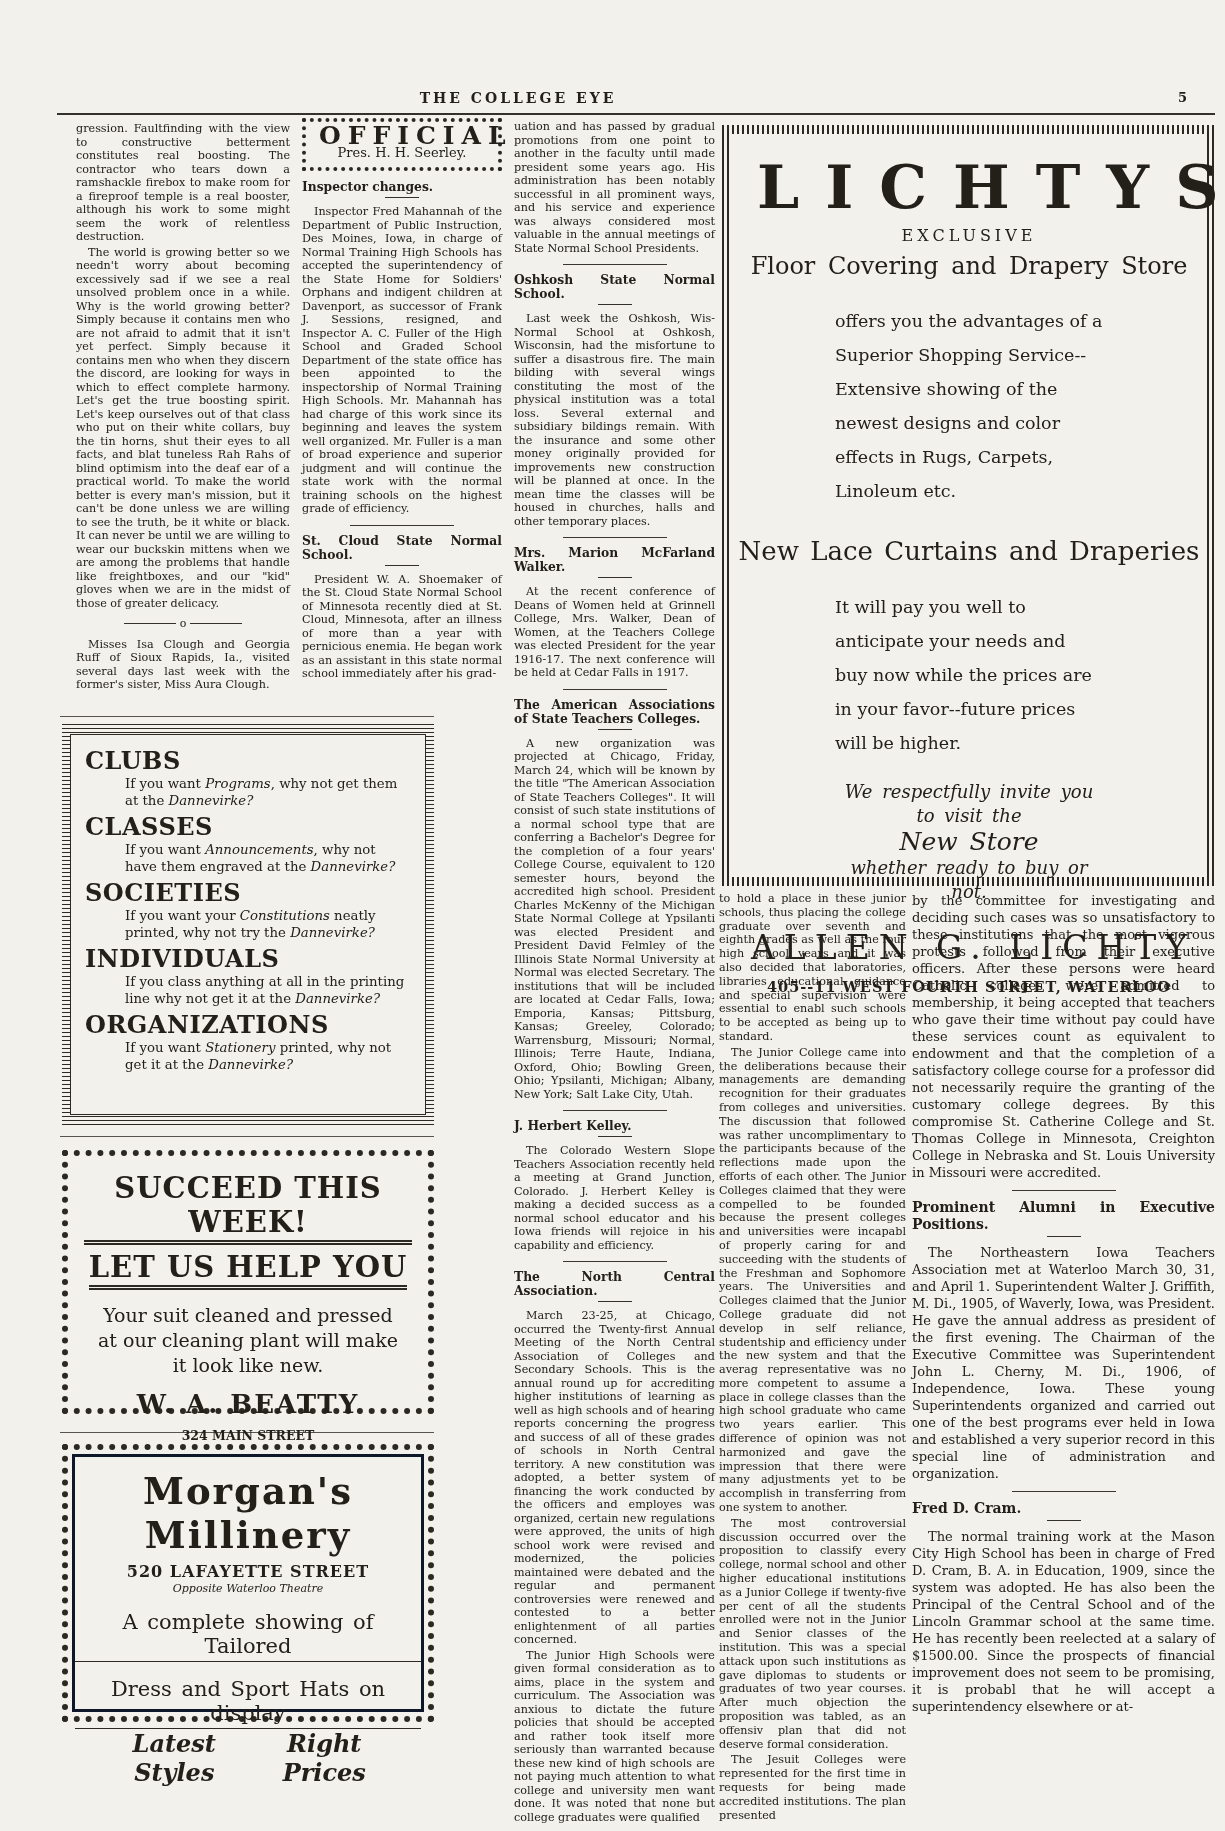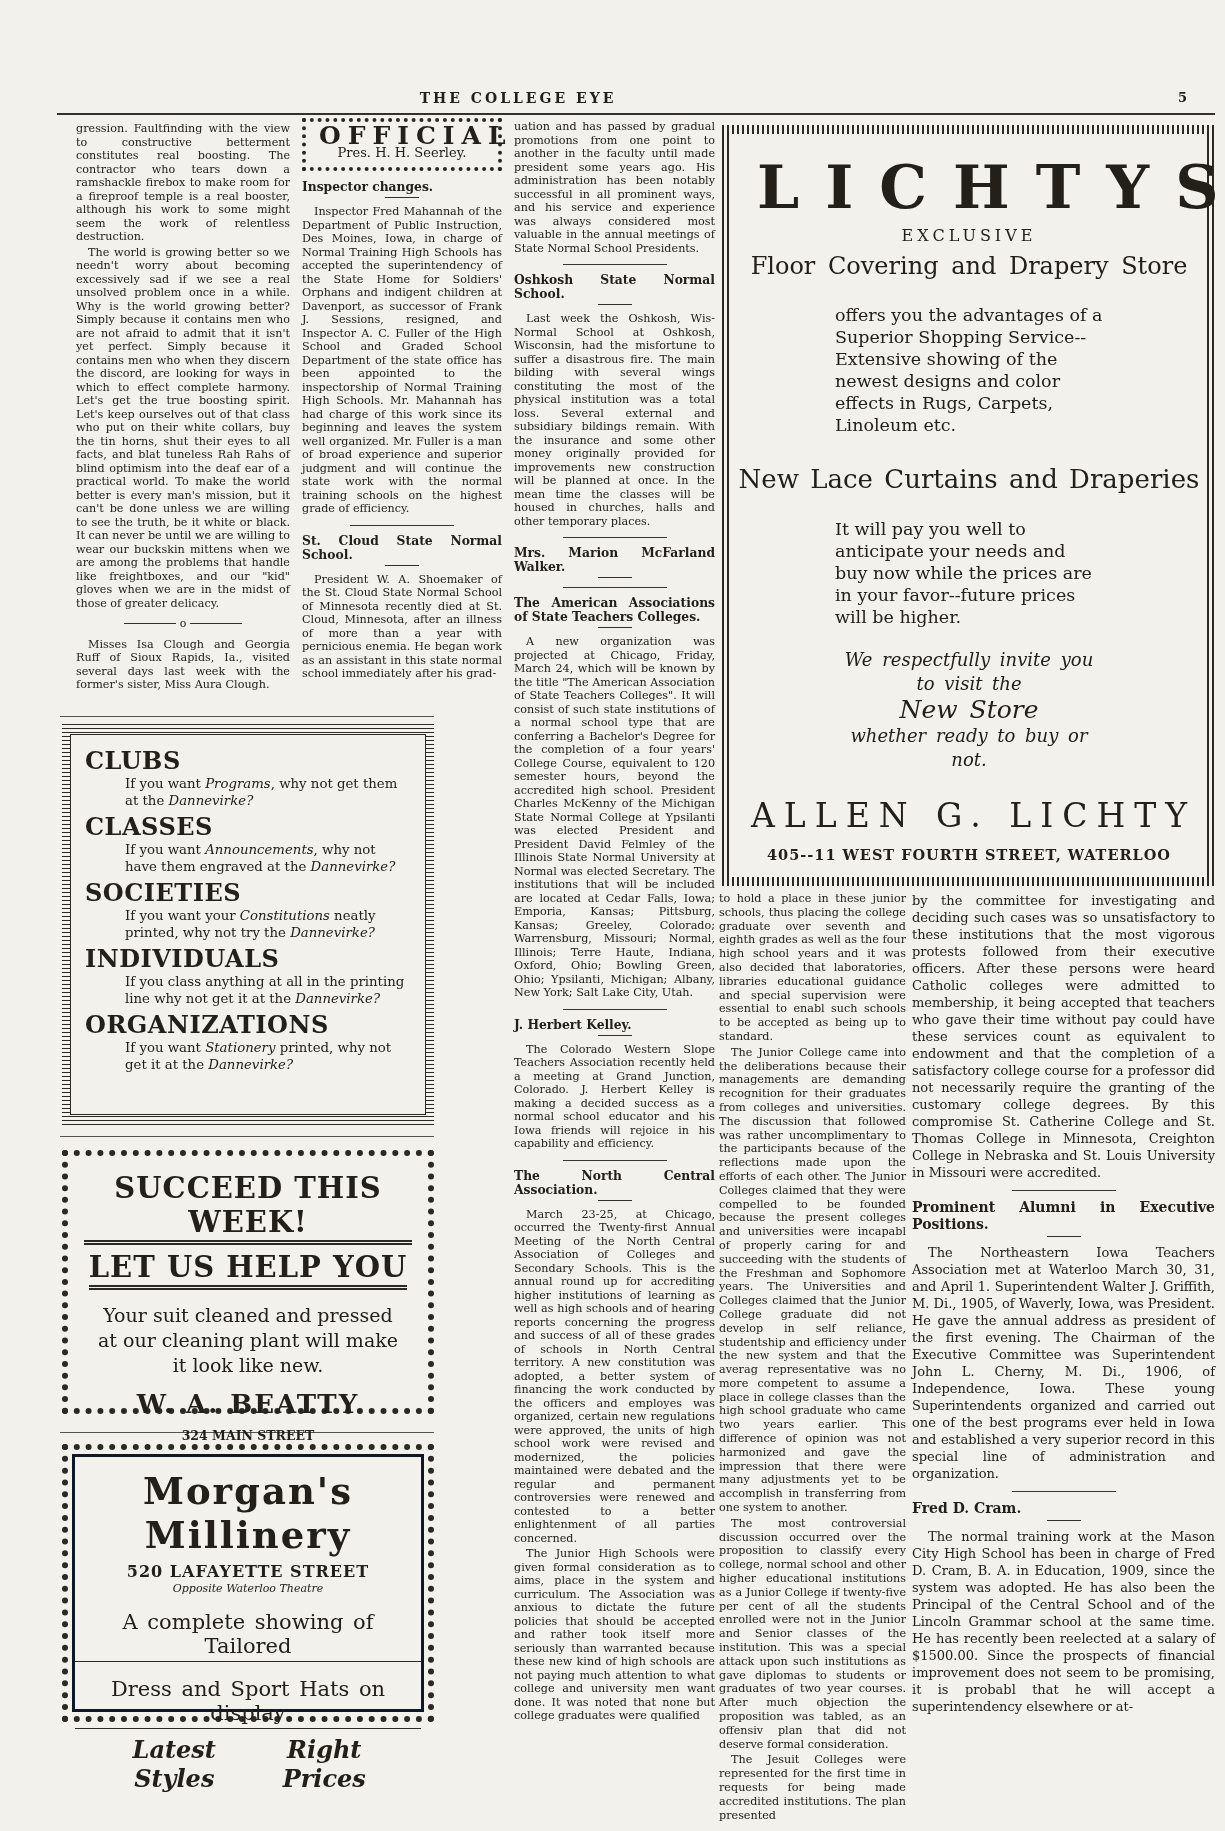--- a/index.html
+++ b/index.html
@@ -34,21 +34,21 @@
   .official-sub { font-size:13px; margin-top:3px; }
 
   
   .lichtys { position:absolute; left:722px; top:125px; width:494px; height:761px; box-sizing:border-box;
     background:repeating-linear-gradient(90deg,#2c2923 0 2px,#f2f1ec 2px 5px); padding:9px; }
   .lichtys-inner { background:#f2f1ec; width:100%; height:100%; box-sizing:border-box;
     text-align:center; padding-top:22px; }
   .lichtys-name { font-size:60px; font-weight:bold; letter-spacing:26px; text-indent:26px; line-height:62px; }
   .lichtys-tagline { font-size:16px; letter-spacing:4px; margin-top:8px; }
   .lichtys-sub { font-size:24px; margin-top:7px; word-spacing:5px; }
-  .ad-body { width:268px; margin:24px auto 0 auto; text-align:left; font-size:17.5px; line-height:22px; }
+  .ad-body { width:268px; margin:24px auto 0 auto; text-align:left; font-size:17.5px; line-height:34px; }
   .lichtys-h2 { font-size:26px; margin-top:28px; word-spacing:3px; }
   .lichtys-invite { width:252px; margin:20px auto 0 auto; font-style:italic; font-size:18px; line-height:24px; text-align:center; word-spacing:4px; }
   .invite-store { display:block; font-size:25px; margin:2px 0; }
   .lichtys-owner { font-size:33px; letter-spacing:9px; margin-top:24px; text-indent:9px; }
   .lichtys-address { font-size:14.5px; font-weight:bold; margin-top:11px; letter-spacing:1px; }
 
   
   .col4 { left:719px; top:892px; width:187px; line-height:13.8px; }
   .col5 { left:912px; top:892px; width:303px; font-size:13px; line-height:17px; }
   .col5 p { text-indent:16px; margin-bottom:3px; }
@@ -74,21 +74,21 @@
   .beatty-name { font-size:26px; font-weight:bold; letter-spacing:2px; margin-top:11px; }
   .beatty-addr { display:flex; justify-content:space-between; font-size:12.5px; font-weight:bold; margin-top:9px;flex-direction:column; }
 
   .morgan { position:absolute; left:62px; top:1444px; width:372px; height:278px; box-sizing:border-box;
     border:6px dotted #2c2923; background:#f2f1ec; padding:4px; }
   .morgan-inner { border:3px solid #0f172a; height:100%; box-sizing:border-box; text-align:center; padding-top:12px; }
   .morgan-name { font-size:37px; font-weight:bold; letter-spacing:2px; }
   .morgan-street { font-size:16px; font-weight:bold; letter-spacing:1px; margin-top:5px; }
   .morgan-note { font-size:11px; font-style:italic; margin-top:1px; }
   .morgan-line { display:inline-block; font-size:21px; border-bottom:1.5px solid #2c2923; padding:0 8px 3px 8px; margin-top:15px; word-spacing:3px; }
-  .morgan-foot { display:flex; justify-content:space-between; padding:0 28px; font-size:24px; font-style:italic; font-weight:bold; margin-top:6px;gap:10px; }
+  .morgan-foot { display:flex; justify-content:space-between; padding:0 28px; font-size:24px; font-style:italic; font-weight:bold; margin-top:0;gap:10px; }
 </style>
 </head>
 <body>
 
 <div class="page">
 
   <div class="masthead">
     <span class="mast-title">THE COLLEGE EYE</span>
   </div>
   <div class="mast-page">5</div>
@@ -121,20 +121,21 @@
 
   <div class="col col3">
     <p class="noindent">uation and has passed by gradual promotions from one point to another in the faculty until made president some years ago. His administration has been notably successful in all prominent ways, and his service and experience was always considered most valuable in the annual meetings of State Normal School Presidents.</p>
     <div class="art-sep"></div>
     <h3 class="art-head">Oshkosh State Normal School.</h3>
     <div class="head-rule"></div>
     <p>Last week the Oshkosh, Wis- Normal School at Oshkosh, Wisconsin, had the misfortune to suffer a disastrous fire. The main bilding with several wings constituting the most of the physical institution was a total loss. Several external and subsidiary bildings remain. With the insurance and some other money originally provided for improvements new construction will be planned at once. In the mean time the classes will be housed in churches, halls and other temporary places.</p>
     <div class="art-sep"></div>
     <h3 class="art-head">Mrs. Marion McFarland Walker.</h3>
     <div class="head-rule"></div>
+    <p>At the recent conference of Deans of Women held at Grinnell College, Mrs. Walker, Dean of Women, at the Teachers College was elected President for the year 1916-17. The next conference will be held at Cedar Falls in 1917.</p>
     <div class="art-sep"></div>
     <h3 class="art-head">The American Associations of State Teachers Colleges.</h3>
     <div class="head-rule"></div>
     <p>A new organization was projected at Chicago, Friday, March 24, which will be known by the title "The American Association of State Teachers Colleges". It will consist of such state institutions of a normal school type that are conferring a Bachelor's Degree for the completion of a four years' College Course, equivalent to 120 semester hours, beyond the accredited high school. President Charles McKenny of the Michigan State Normal College at Ypsilanti was elected President and President David Felmley of the Illinois State Normal University at Normal was elected Secretary. The institutions that will be included are located at Cedar Falls, Iowa; Emporia, Kansas; Pittsburg, Kansas; Greeley, Colorado; Warrensburg, Missouri; Normal, Illinois; Terre Haute, Indiana, Oxford, Ohio; Bowling Green, Ohio; Ypsilanti, Michigan; Albany, New York; Salt Lake City, Utah.</p>
     <div class="art-sep"></div>
     <h3 class="art-head">J. Herbert Kelley.</h3>
     <div class="head-rule"></div>
     <p>The Colorado Western Slope Teachers Association recently held a meeting at Grand Junction, Colorado. J. Herbert Kelley is making a decided success as a normal school educator and his Iowa friends will rejoice in his capability and efficiency.</p>
     <div class="art-sep"></div>
     <h3 class="art-head">The North Central Association.</h3>

